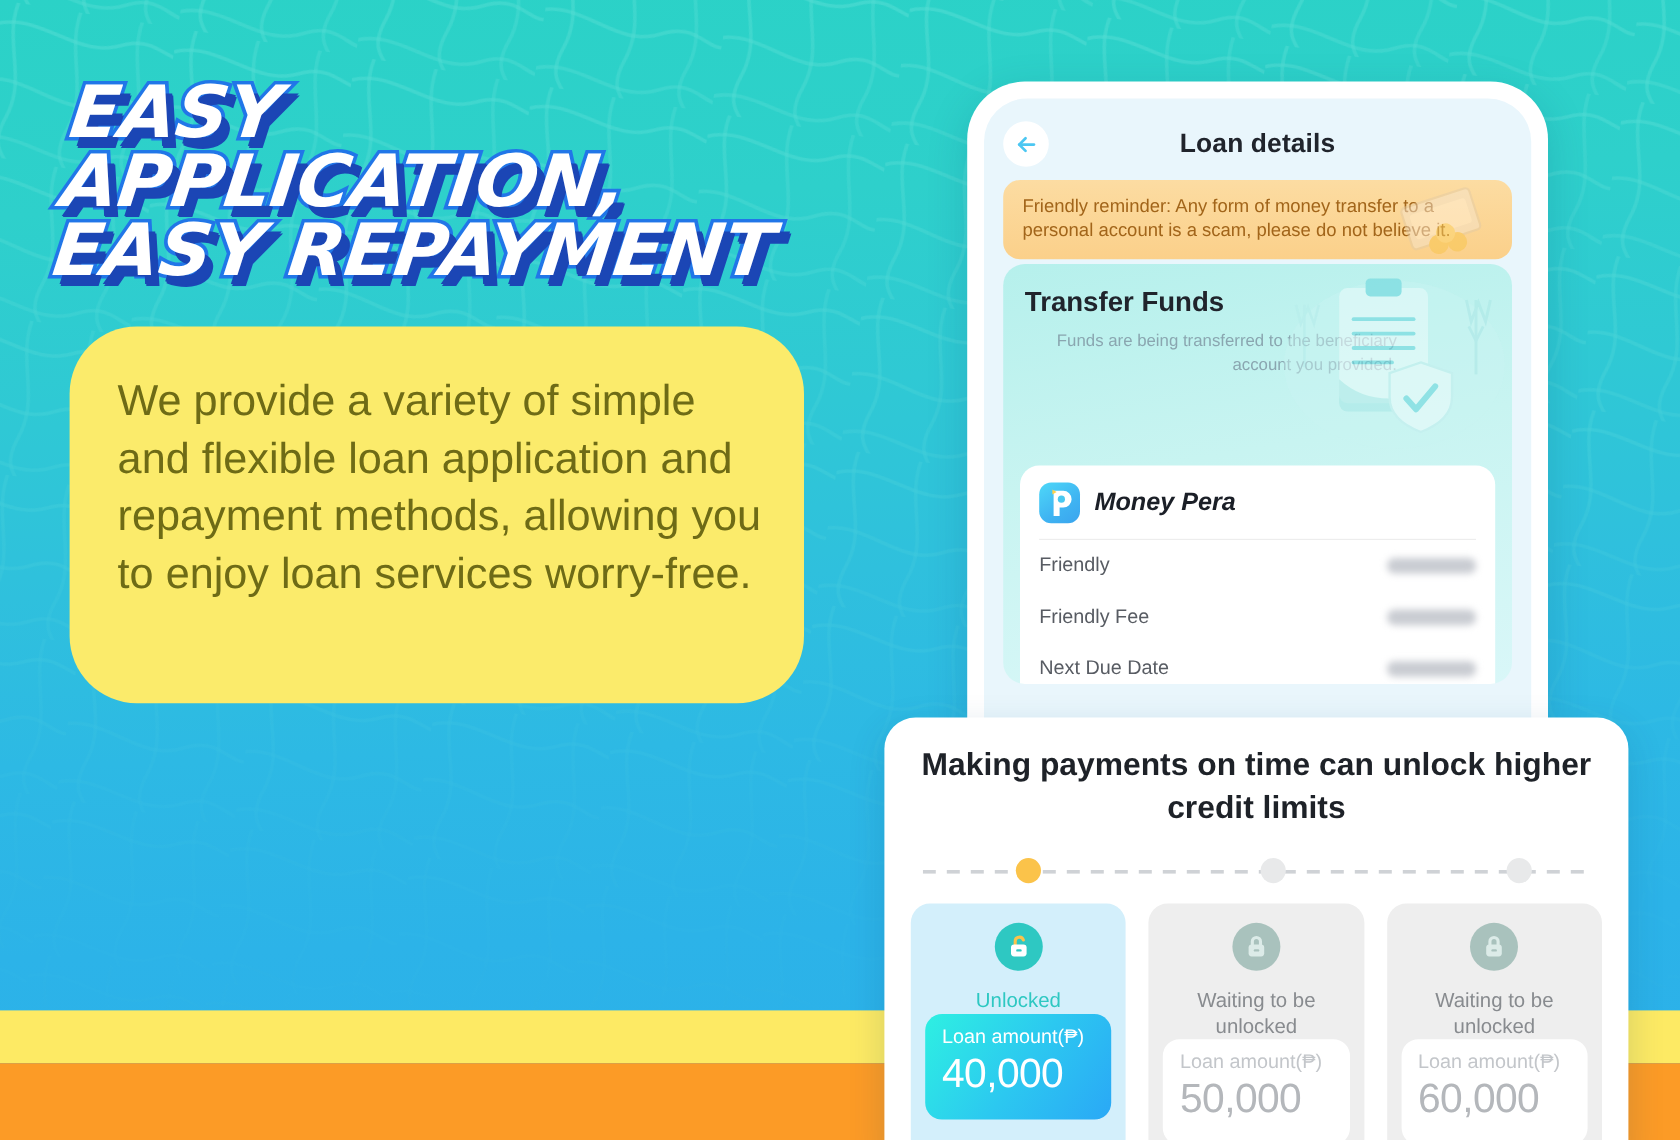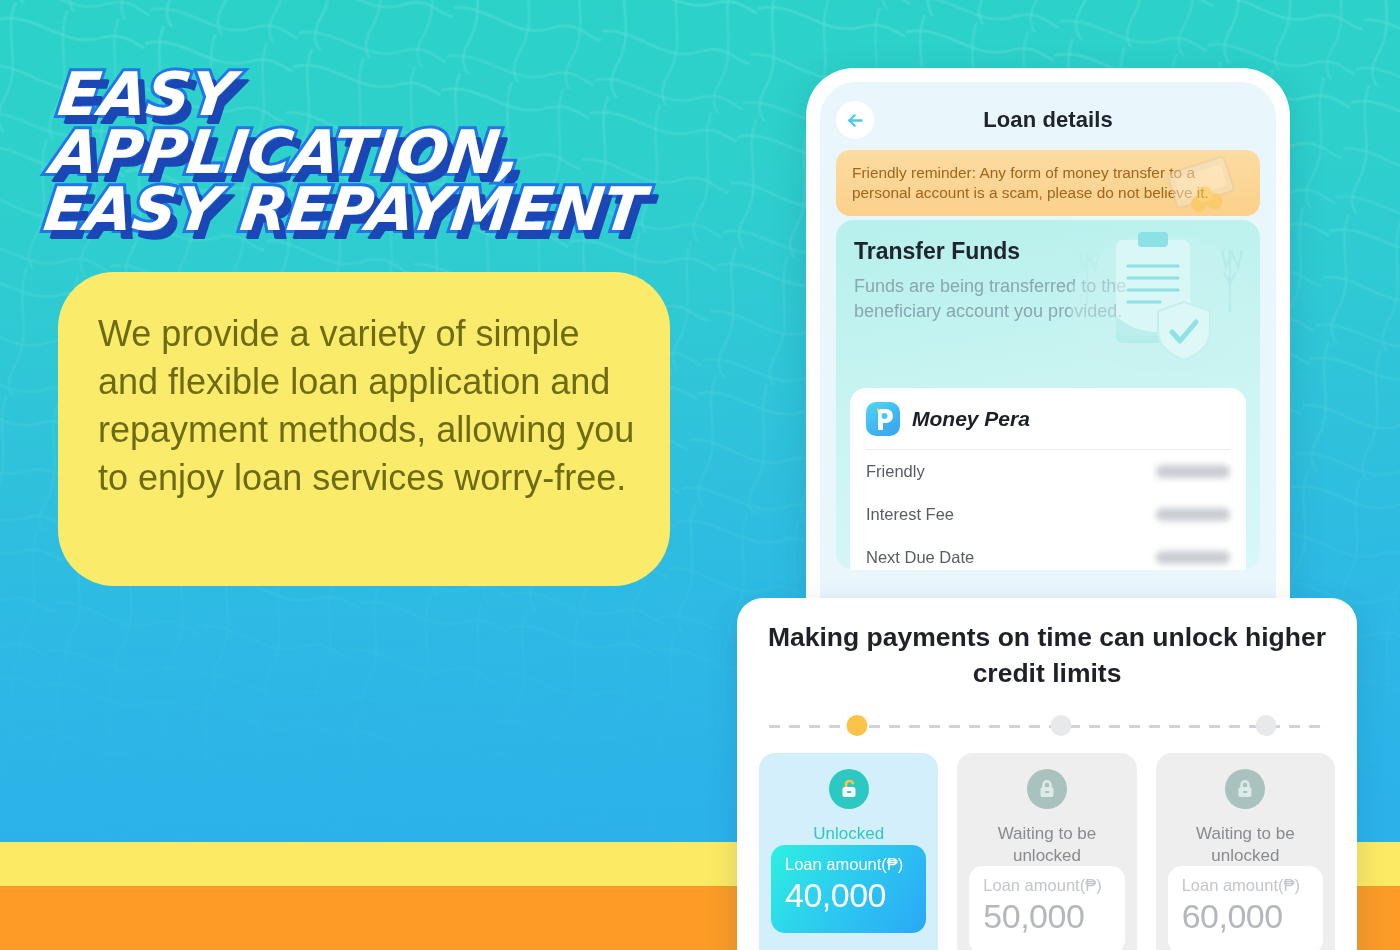--- a/index.html
+++ b/index.html
@@ -107,21 +107,21 @@
     margin-top: 4px;
     background: linear-gradient(170deg,#b6f0ec 0%, #c8f4f1 45%, #d9f7f8 100%);
     border-radius: 18px;
     padding: 18px 18px 0 18px;
     position: relative;
     overflow: hidden;
     height: 350px;
   }
   #transfer-title { font-size: 23px; font-weight: 700; color: #20242c; }
   #transfer-sub {
-    margin-top: 9px; font-size: 18px; line-height: 1.38; color: #8aa6b0; max-width: 310px;
+    margin-top: 9px; font-size: 14px; line-height: 1.38; color: #8aa6b0; max-width: 310px; text-align: right;
   }
   #transfer-illus { position:absolute; right: 6px; top: 4px; width: 200px; height: 165px; opacity:.62; }
 
   #lender-card {
     position: absolute; left: 14px; right: 14px; top: 168px; bottom: -60px;
     background: #fff;
     border-radius: 16px;
     padding: 14px 16px 0 16px;
   }
   #lender-row { display:flex; align-items:center; gap: 12px; padding-bottom: 13px; }
@@ -294,21 +294,21 @@
           </div>
           <div id="lender-name">Money Pera</div>
         </div>
         <div id="lender-divider"></div>
 
         <div class="detail-row">
           <span>Friendly</span>
           <span class="detail-val"></span>
         </div>
         <div class="detail-row">
-          <span>Interest Fee</span>
+          <span>Friendly Fee</span>
           <span class="detail-val"></span>
         </div>
         <div class="detail-row">
           <span>Next Due Date</span>
           <span class="detail-val"></span>
         </div>
       </div>
     </div>
 
   </div>

